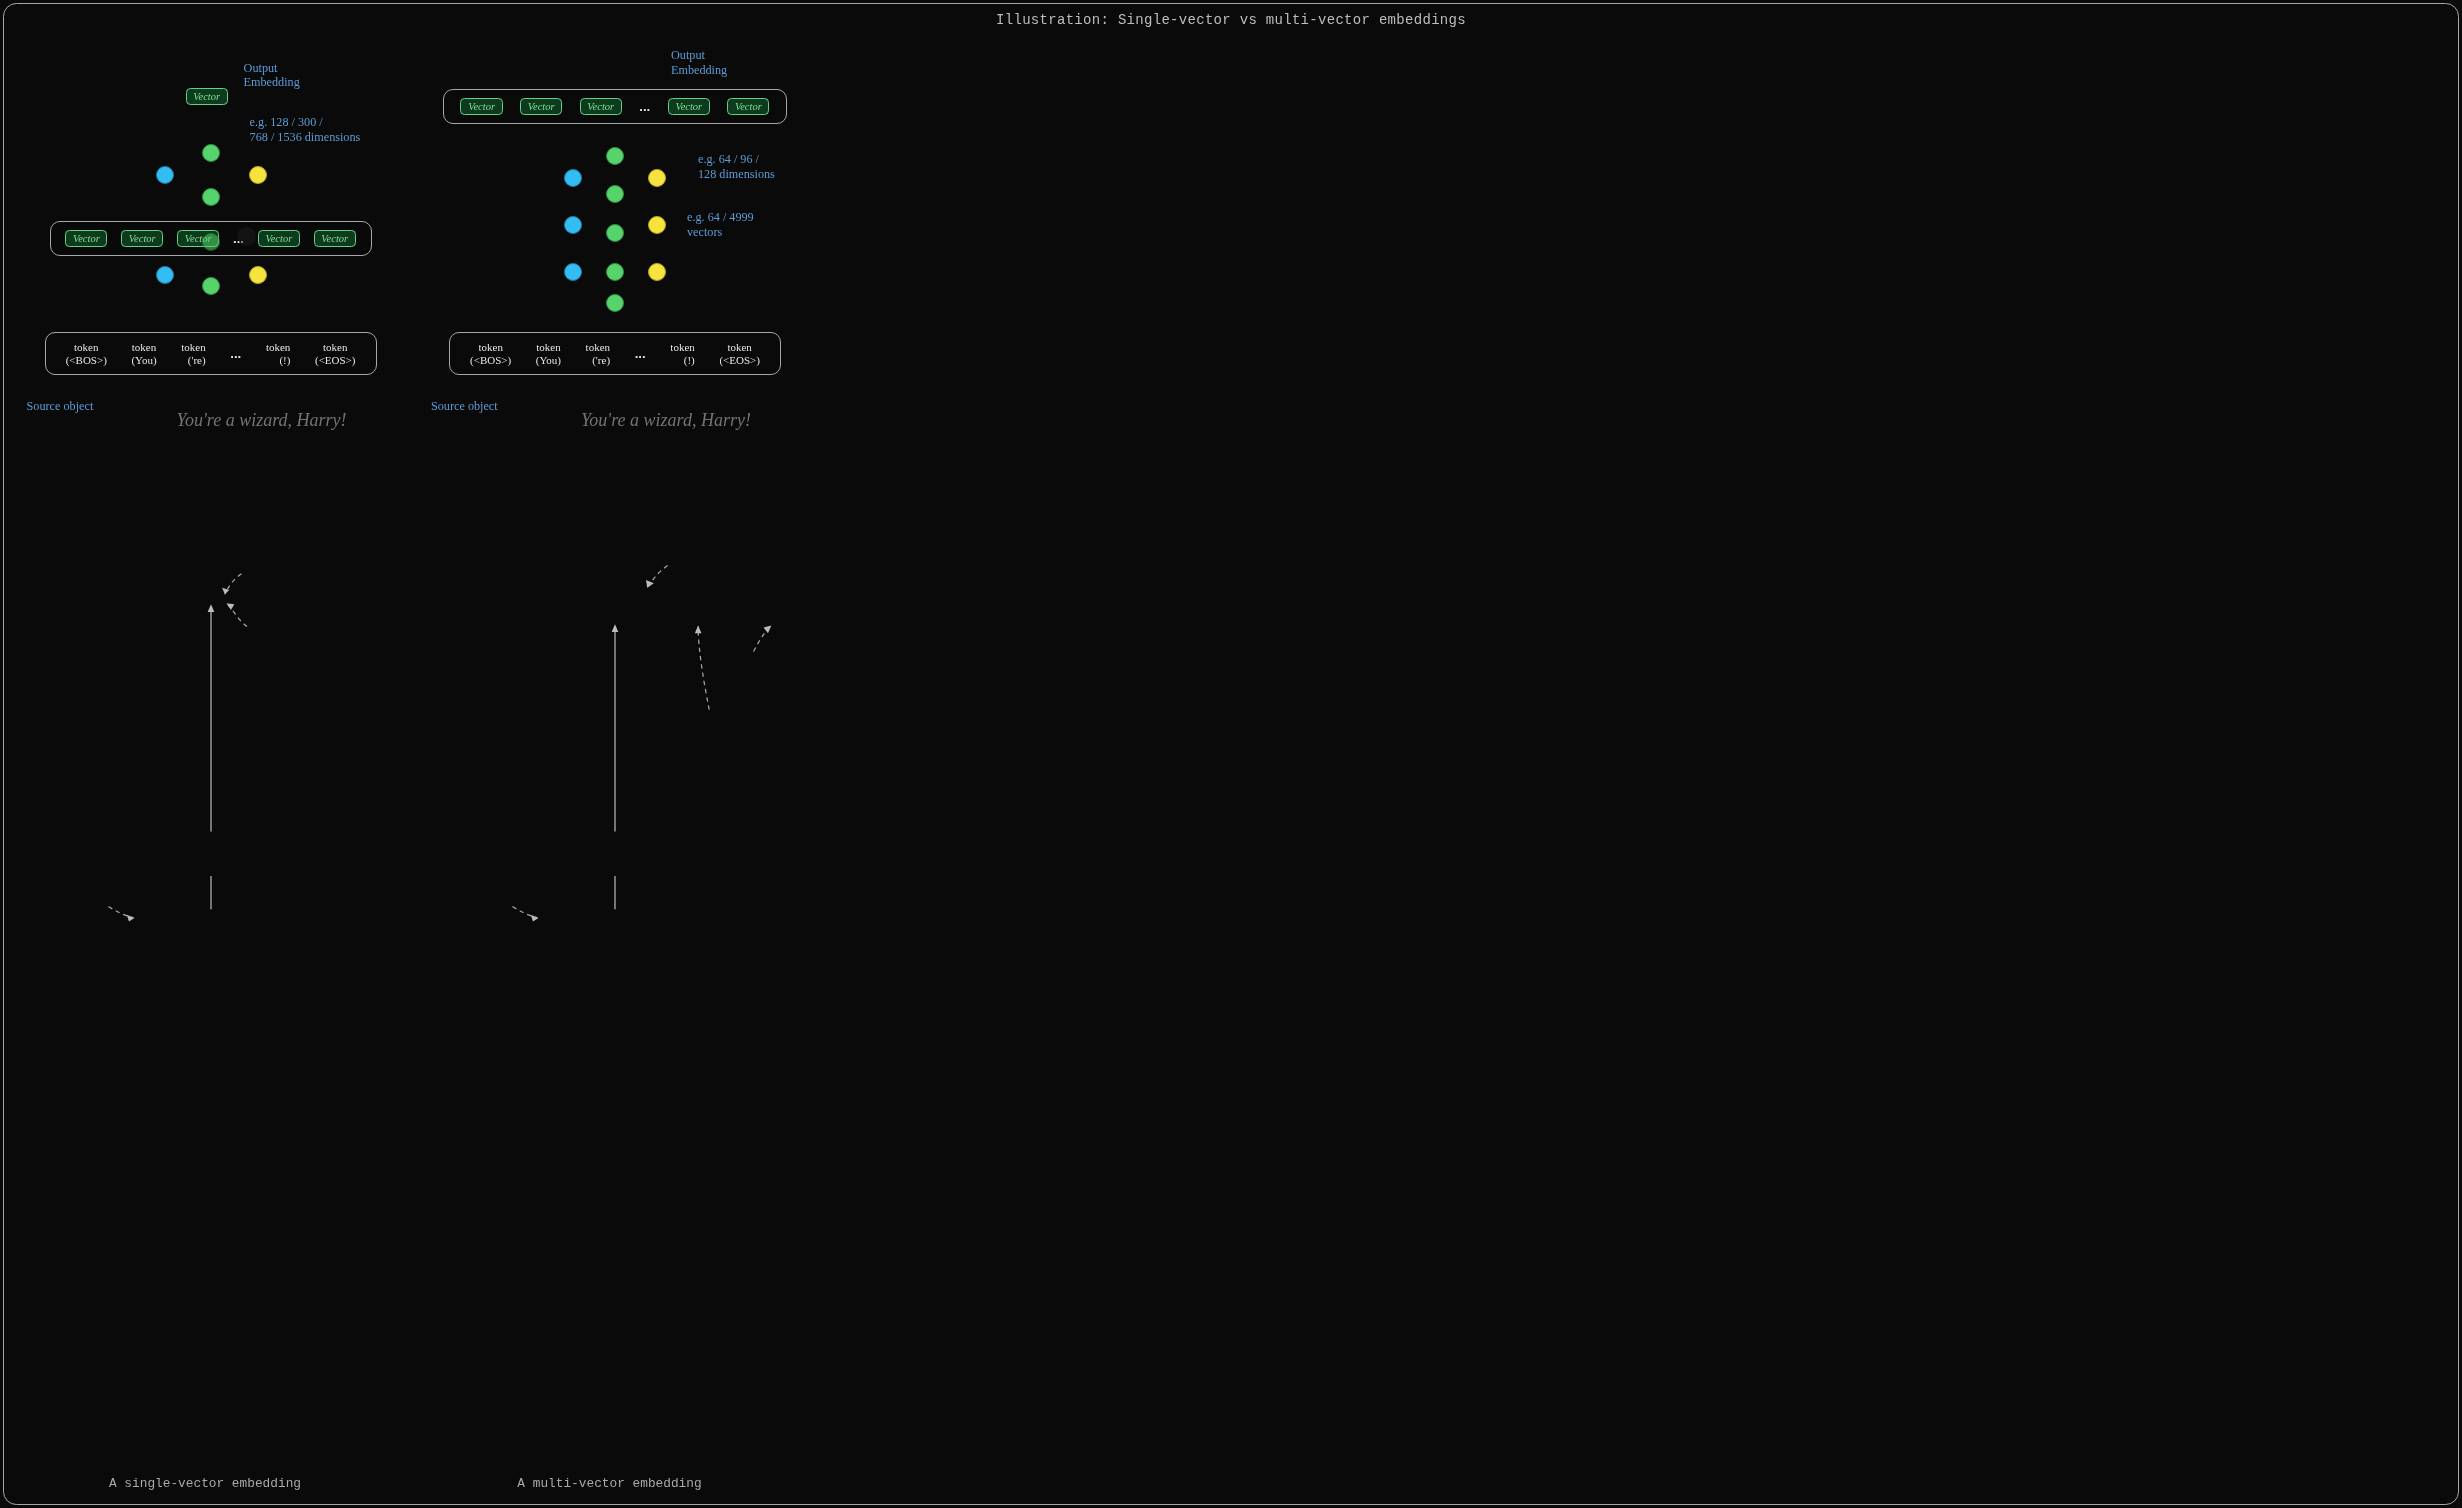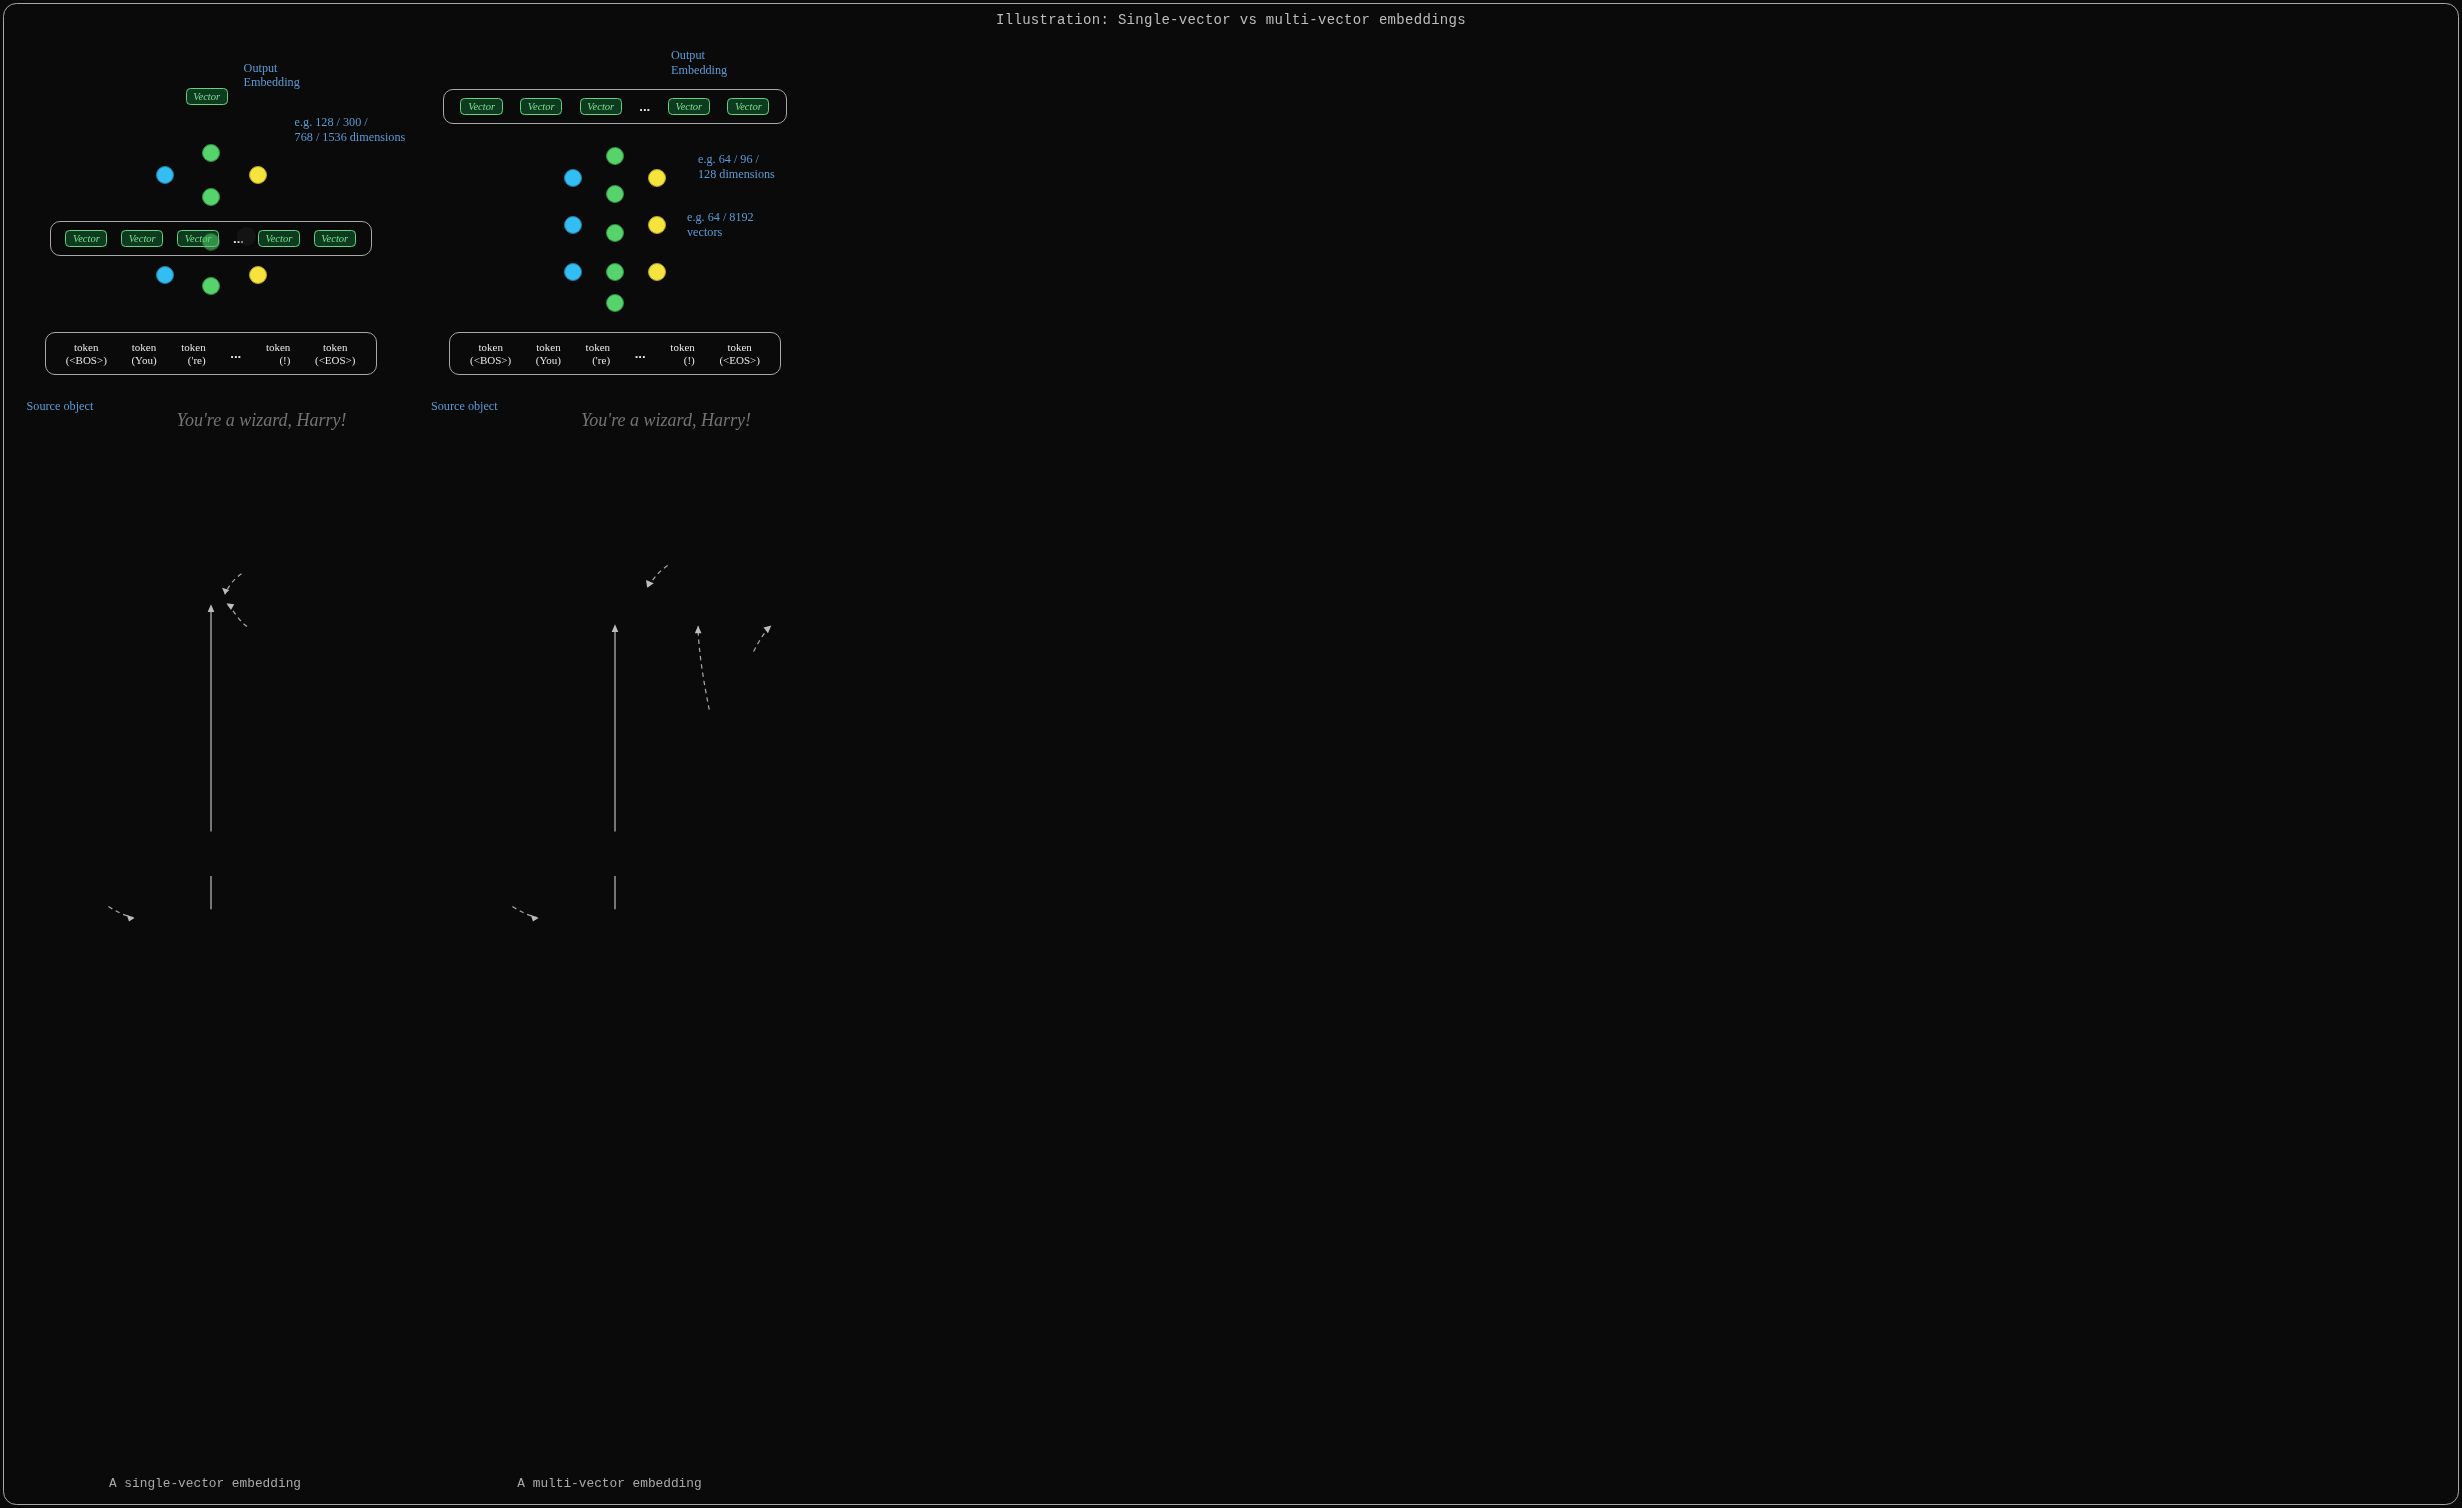--- a/index.html
+++ b/index.html
@@ -176,21 +176,21 @@
         <div class="paren">(!)</div>
     </div>
     <div class="token">
       <div>token</div>
         <div class="paren">(&lt;EOS&gt;)</div>
     </div>
   </div>
 
   <div class="ann" style="left:227px; top:16.6px; white-space:pre;">Output
 Embedding</div>
-  <div class="ann" style="left:233px; top:71px; white-space:pre;margin-left:45px;">e.g. 128 / 300 /
+  <div class="ann" style="left:233px; top:71px; white-space:pre;">e.g. 128 / 300 /
 768 / 1536 dimensions</div>
   <div class="ann" style="left:10px; top:355px;">Source object</div>
   <div class="source" style="left:121px; top:366px;">You're a wizard, Harry!</div>
 
   <svg class="overlay" viewBox="0 0 700 760">
 
     <path class="solid" d="M350,660 L350,600"></path>
     <path class="solid" d="M350,520 L350,115"></path>
     <polygon class="head" points="350,110 344,124 356,124"></polygon>
 
@@ -251,21 +251,21 @@
     <div class="token">
       <div>token</div>
         <div class="paren">(&lt;EOS&gt;)</div>
     </div>
   </div>
 
   <div class="ann" style="left:250px; top:4.4px; white-space:pre;">Output
 Embedding</div>
   <div class="ann" style="left:277px; top:108px; white-space:pre;">e.g. 64 / 96 /
 128 dimensions</div>
-  <div class="ann" style="left:266px; top:166px; white-space:pre;">e.g. 64 / 8192
+  <div class="ann" style="left:266px; top:166px; white-space:pre;">e.g. 64 / 4999
 vectors</div>
   <div class="ann" style="left:10px; top:355px;">Source object</div>
   <div class="source" style="left:121px; top:366px;">You're a wizard, Harry!</div>
 
   <svg class="overlay" viewBox="0 0 700 760">
 
     <path class="solid" d="M350,660 L350,600"></path>
     <path class="solid" d="M350,520 L350,150"></path>
     <polygon class="head" points="350,146 344,160 356,160"></polygon>
 

